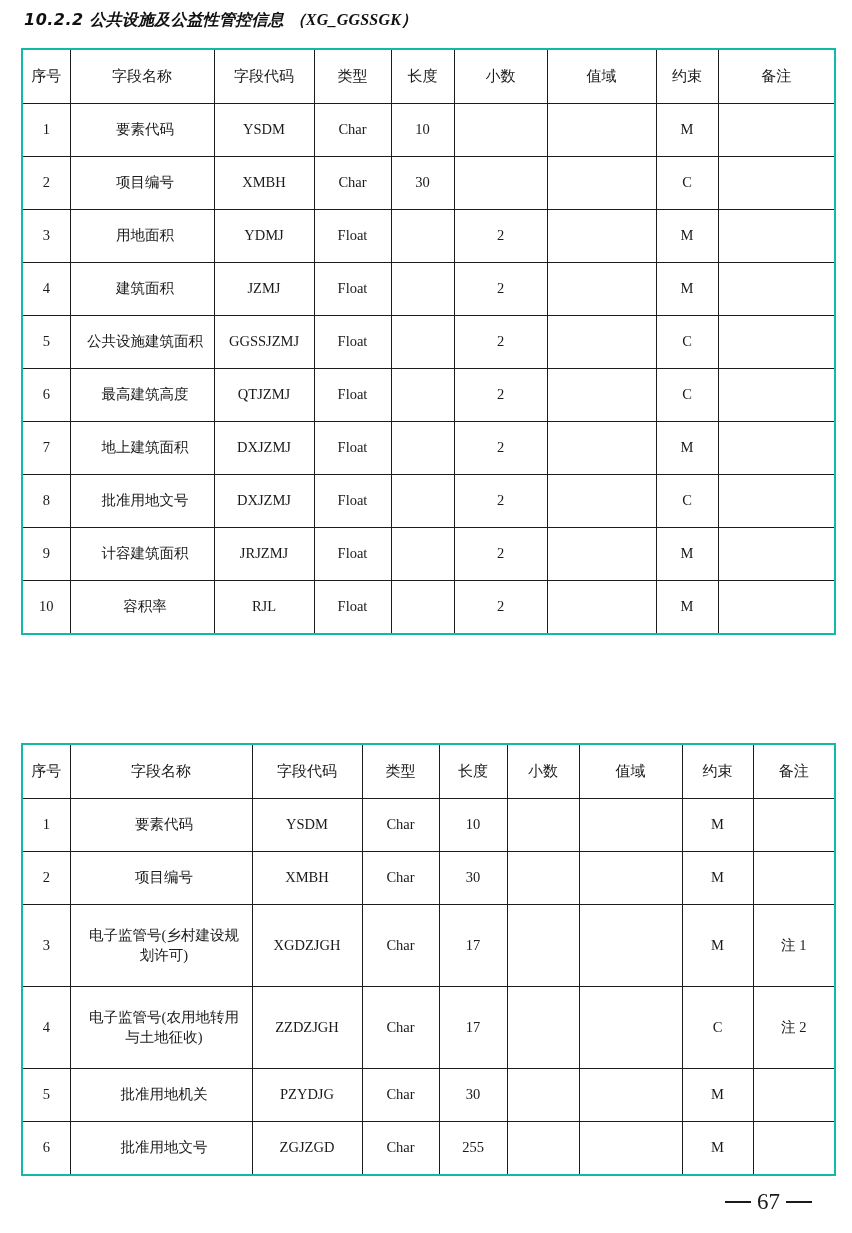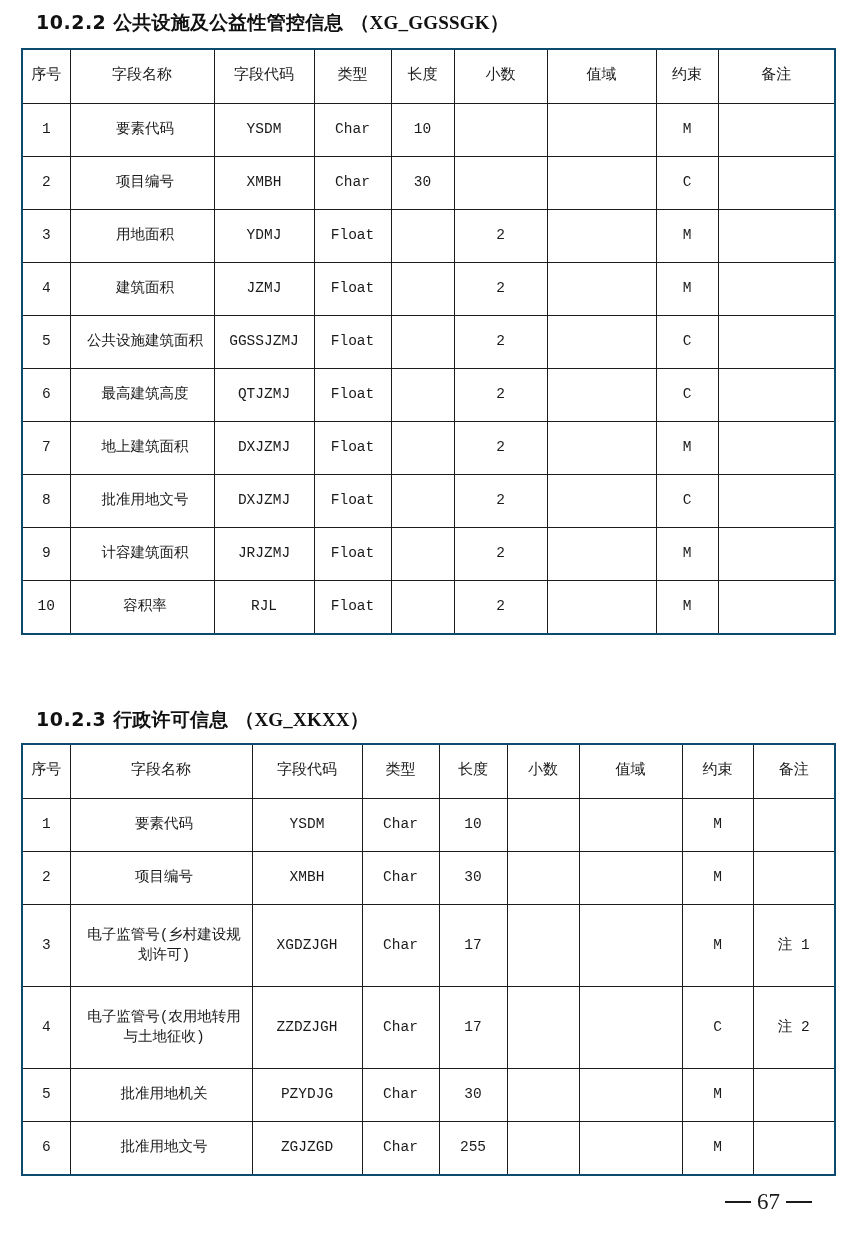--- a/index.html
+++ b/index.html
@@ -18,27 +18,28 @@
 
   .page {
     position: absolute;
     inset: 0;
     padding: 0;
   }
 
   
   .section-heading {
     position: absolute;
-    left: 36px;
+    left: 24px;
     font-family: "DejaVu Sans", "Liberation Sans", sans-serif;
     font-weight: bold;
-    font-size: 19px;
+    font-size: 16px;
     letter-spacing: 0.2px;
     color: #111111;
     white-space: nowrap;
+    font-style: italic;
   }
   .section-heading .sec-num {
     letter-spacing: 0.5px;
   }
   .section-heading .sec-code {
     font-family: "Liberation Serif", "DejaVu Serif", serif;
     font-weight: bold;
   }
 
   #heading-1 { top: 10px; }
@@ -70,22 +71,21 @@
   }
   .data-table tbody tr.tall td {
     height: 81px;
   }
   .cell-name {
     text-align: left;
     padding-left: 12px !important;
     padding-right: 6px !important;
   }
   .outer-frame {
-    border: 2px solid #0c4a6e;
-    font-family: Liberation Mono, monospace;
+    border: 2px solid #14b8a6;
   }
 
   
   #table-ggssgk { left: 21px; top: 48px; width: 813px; }
   #table-ggssgk col.c-seq   { width: 48px; }
   #table-ggssgk col.c-name  { width: 144px; }
   #table-ggssgk col.c-code  { width: 100px; }
   #table-ggssgk col.c-type  { width: 77px; }
   #table-ggssgk col.c-len   { width: 63px; }
   #table-ggssgk col.c-dec   { width: 93px; }
@@ -267,25 +267,20 @@
           <td>Float</td>
           <td></td>
           <td>2</td>
           <td></td>
           <td>M</td>
           <td></td>
         </tr>
       </tbody>
   </table>
 
-  <div class="section-heading" id="heading-2">
-    <span class="sec-num">10.2.3</span>
-    <span>行政许可信息</span>
-    <span class="sec-code">（XG_XKXX）</span>
-  </div>
 
   <table class="data-table outer-frame" id="table-xkxx">
     <colgroup>
       <col class="c-seq">
         <col class="c-name">
         <col class="c-code">
         <col class="c-type">
       <col class="c-len">
         <col class="c-dec">
         <col class="c-range">

